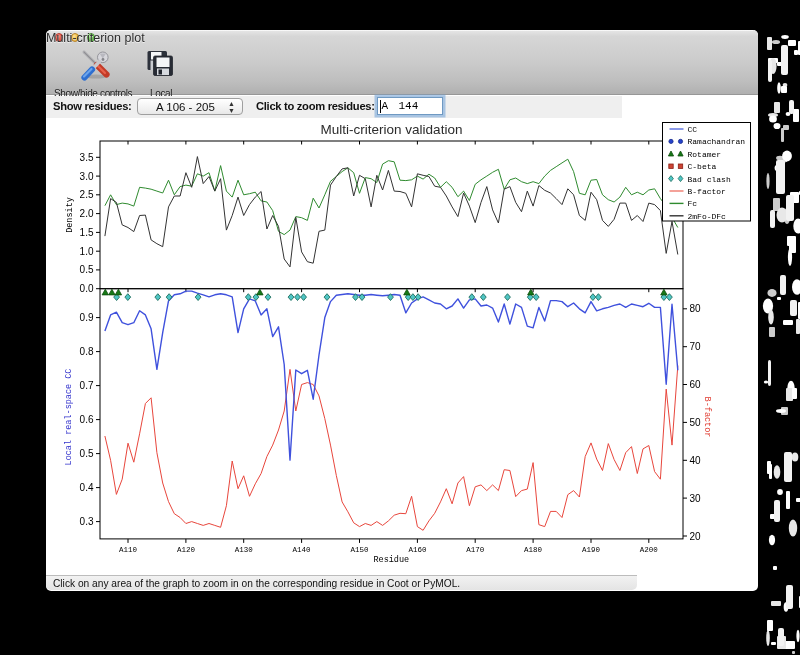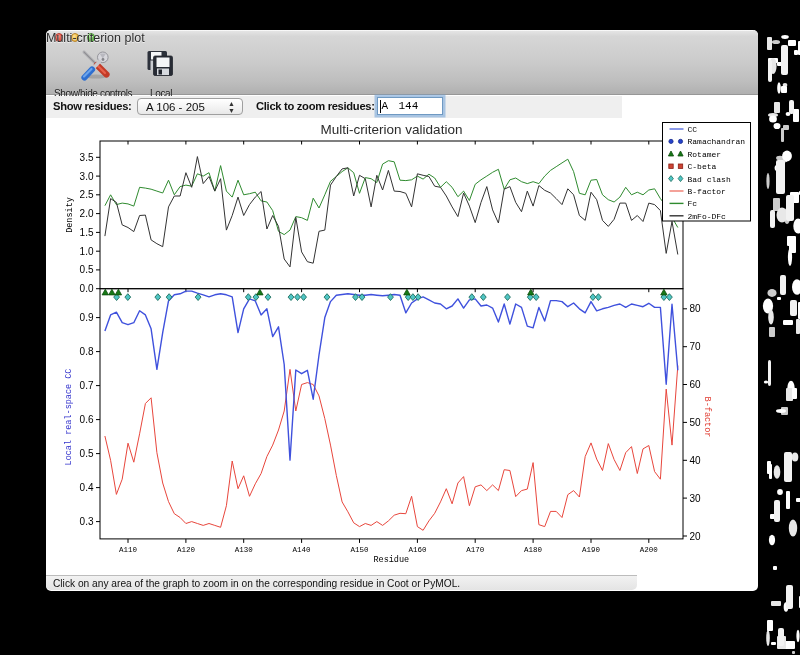--- a/index.html
+++ b/index.html
@@ -10,21 +10,21 @@
 #tbar .hl{position:absolute;left:5px;top:0;width:702px;height:1px;background:rgba(255,255,255,.7)}
 .tl{position:absolute;top:3.4px;width:8.5px;height:8.5px;border-radius:50%}
 #tl-r{left:8.5px;background:radial-gradient(circle at 35% 30%,#f6a096,#ec6152 45%,#d6473a);border:0.5px solid #b13c31}
 #tl-y{left:24.5px;background:radial-gradient(circle at 35% 30%,#fadf9e,#f5c54f 45%,#e2a32f);border:0.5px solid #ba8222}
 #tl-g{left:40.8px;background:radial-gradient(circle at 35% 30%,#c2eab2,#79ca60 45%,#58a942);border:0.5px solid #519f3d}
 #wtitle{position:absolute;left:0;right:0;top:0.5px;font-size:12.5px;color:#2e2e2e;text-shadow:0 1px 0 rgba(255,255,255,.6)}
 .tlabel{position:absolute;top:58px;font-size:10px;letter-spacing:-0.35px;color:#1c1c1c;text-shadow:0 1px 0 rgba(255,255,255,.45);white-space:nowrap}
 #ctrl{position:absolute;left:0;top:66px;width:576px;height:22px;background:#efefef}
 #ctrl .lab{position:absolute;top:3.5px;font-size:11.2px;letter-spacing:-0.3px;font-weight:bold;color:#111}
 #dd{position:absolute;left:91px;top:1.5px;width:106px;height:17.5px;border:1px solid #9f9f9f;border-radius:4px;
- background:linear-gradient(#ffffff,#f2f2f2 60%,#e8e8e8);font-size:11.5px;color:#111;line-height:16px;padding-left:8px}
+ background:linear-gradient(#ffffff,#f2f2f2 60%,#e8e8e8);font-size:11.5px;color:#111;line-height:16px;padding-left:18px}
 #dd .arr{position:absolute;right:7px;top:1px;font-size:7px;line-height:7.5px;color:#333}
 #inp{position:absolute;left:330.5px;top:1px;width:66px;height:18px;background:#fff;border:1px solid #6f99c2;
  box-shadow:0 0 0 2.5px rgba(110,160,215,.55);font-family:"Liberation Mono",monospace;font-size:11px;color:#000;line-height:17px}
 #inp .caret{position:absolute;left:2px;top:1.5px;width:1px;height:13.5px;background:#000}
 #sbar{position:absolute;left:0;top:545px;width:591px;height:15px;background:linear-gradient(#f2f2f2,#e4e4e4);border-top:1px solid #bcbcbc;border-radius:0 0 5px 5px}
 #sbar span{position:absolute;left:7px;top:1.5px;font-size:10.2px;color:#111}
 #canvas{position:absolute;left:0;top:88px;width:712px;height:457px;background:#fff}
 </style></head>
 <body>
 <div id="win">

